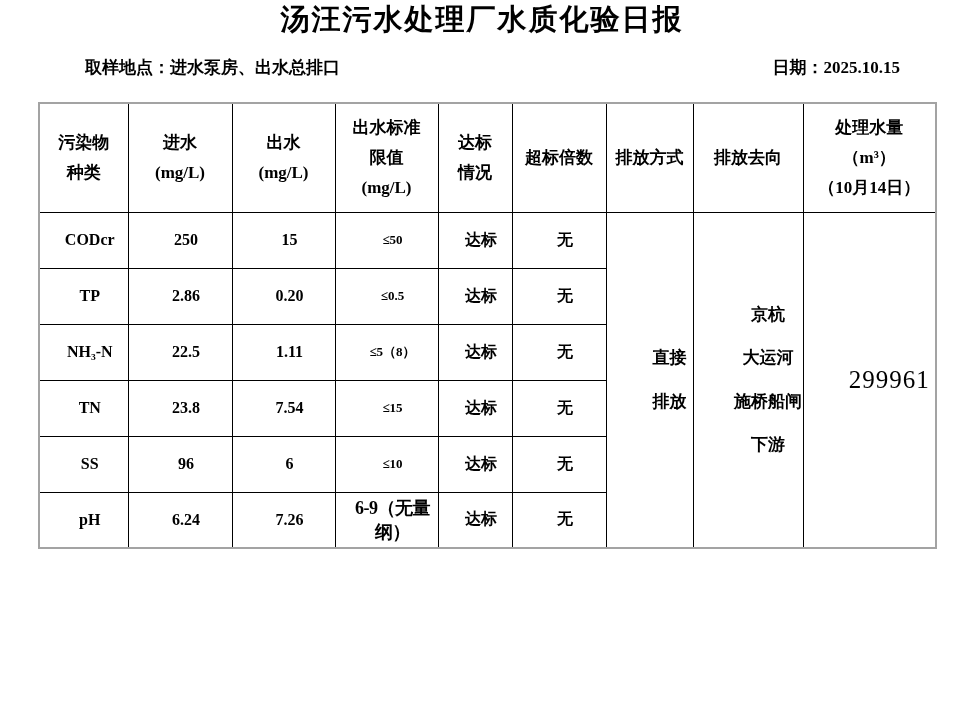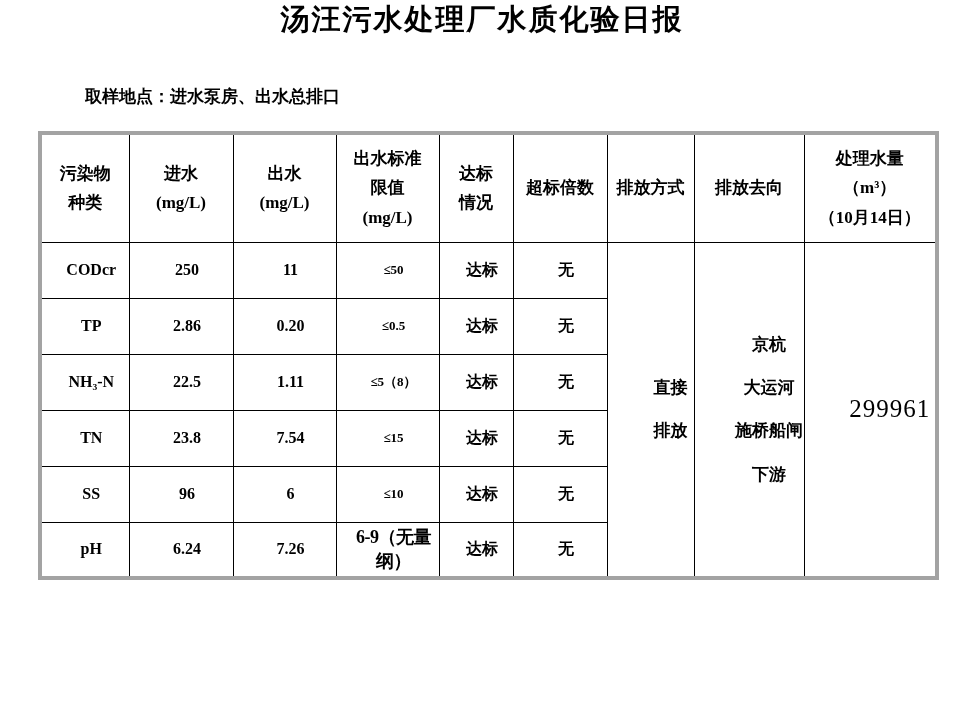--- a/index.html
+++ b/index.html
@@ -14,34 +14,34 @@
   .page { width: 964px; height: 714px; position: relative; }
 
   .title {
     text-align: center;
     font-size: 29px;
     font-weight: bold;
     letter-spacing: 2px;
   }
 
   .info-row {
-    margin-top: 45px;
+    margin-top: 16px;
     display: flex;
     justify-content: space-between;
     padding: 0 64px 0 85px;
     font-size: 17px;
     font-weight: bold;
   }
 
   table.report {
     margin: 23px 0 0 38px;
     border-collapse: collapse;
     table-layout: fixed;
     width: 897px;
-    border: 4px solid #a3a3a3;
+    border: 2px solid #a3a3a3;
   }
   table.report th, table.report td {
     border: 1.5px solid #000;
     text-align: center;
     vertical-align: middle;
     overflow: hidden;
   }
   table.report th {
     font-size: 17px;
     font-weight: bold;
@@ -80,20 +80,21 @@
 </style>
 </head>
 <body>
 
 <div class="page">
 
   <h1 class="title">汤汪污水处理厂水质化验日报</h1>
 
   <div class="info-row">
     <span>取样地点：进水泵房、出水总排口</span>
+    <span>日期：2025.10.15</span>
   </div>
 
   <table class="report">
     <colgroup>
       <col style="width:89px">
         <col style="width:104px">
         <col style="width:103px">
       <col style="width:103px">
         <col style="width:74px">
         <col style="width:94px">
@@ -119,21 +120,21 @@
         <th>排放去向</th>
         <th>处理水量
 （m³）
 （10月14日）</th>
       </tr>
     </thead>
     <tbody>
       <tr class="data-row">
         <td class="cell">CODcr</td>
         <td class="cell">250</td>
-        <td class="cell">11</td>
+        <td class="cell">15</td>
         <td class="cell limit">≤50</td>
         <td class="cell">达标</td>
         <td class="cell">无</td>
         <td class="merged mode" rowspan="6">直接
 排放</td>
         <td class="merged dest" rowspan="6">京杭
 大运河
 施桥船闸
 下游</td>
         <td class="merged volume" rowspan="6">299961</td>

